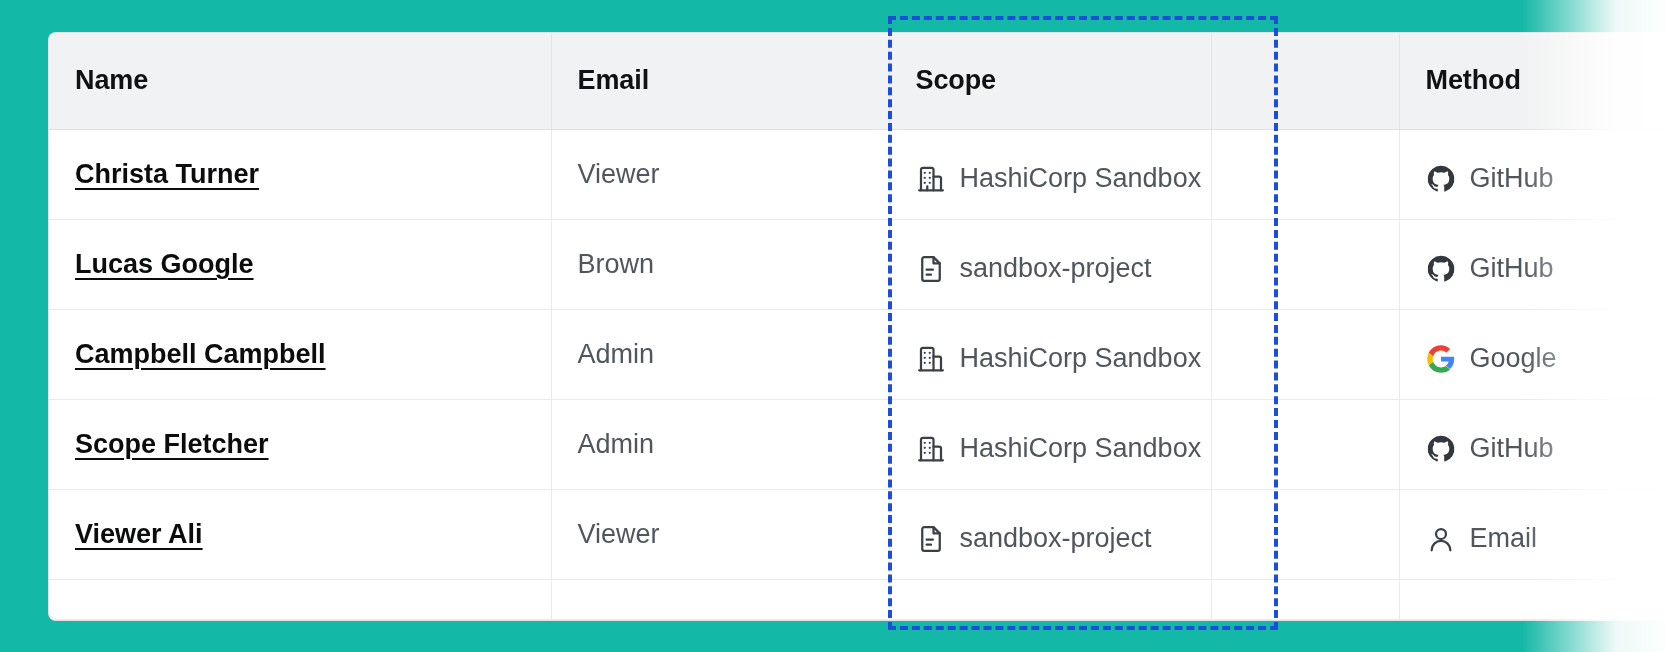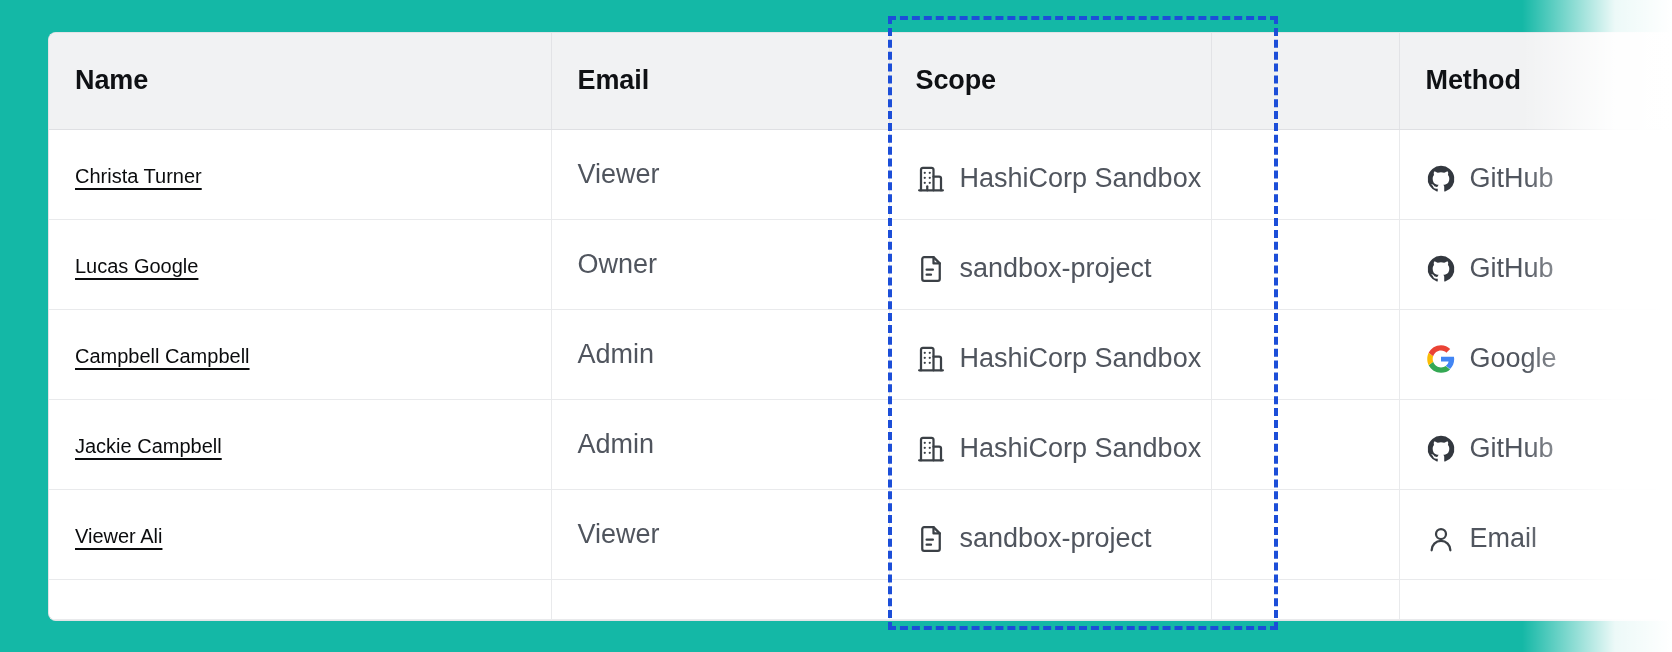--- a/index.html
+++ b/index.html
@@ -51,22 +51,22 @@
     padding: 0 0 0 26px;
     font-size: 27px;
     color: #50555e;
     font-weight: 400;
     white-space: nowrap;
   }
   tbody tr:last-child td { border-bottom: 1px solid #e9eaec; }
 
   .name-link {
     color: #0b0c0e;
-    font-size: 20px;
-    font-weight: 400;
+    font-size: 27px;
+    font-weight: 700;
     text-decoration: underline;
     text-underline-offset: 5px;
     text-decoration-thickness: 2px;
     cursor: pointer;
   }
 
   .cell-ico {
     display: inline-flex;
     align-items: center;
     gap: 14px;
@@ -155,21 +155,21 @@
               </span>
               <span class="txt">GitHub</span>
             </span>
           </td>
         </tr>
 
         <tr>
           <td>
             <span class="name-link">Lucas Google</span>
           </td>
-          <td>Owner</td>
+          <td>Brown</td>
           <td>
             <span class="cell-ico">
               <span>
                 <svg width="30" height="30" viewBox="0 0 24 24" fill="none" stroke="#3b4046" stroke-width="1.8" stroke-linecap="round" stroke-linejoin="round">
                   <path d="M14 2.5H6.5A1.5 1.5 0 0 0 5 4v16a1.5 1.5 0 0 0 1.5 1.5h11A1.5 1.5 0 0 0 19 20V7.5L14 2.5Z"></path>
                   <path d="M14 2.5V7.5h5"></path>
                   <path d="M8.5 12.5h5"></path>
                   <path d="M8.5 16.5h3.5"></path>
                 </svg>
               </span>
@@ -223,21 +223,21 @@
                   <path fill="#EA4335" d="M24 10.5c4.1 0 6.9 1.8 8.5 3.3l6.2-6C34.9 4.4 29.9 2 24 2 15.3 2 7.9 7 4.3 14l7.2 5.6c1.8-5.3 6.7-9.1 12.5-9.1z"></path>
                 </svg>
               </span>
               <span class="txt">Google</span>
             </span>
           </td>
         </tr>
 
         <tr>
           <td>
-            <span class="name-link">Jackie Campbell</span>
+            <span class="name-link">Scope Fletcher</span>
           </td>
           <td>Admin</td>
           <td>
             <span class="cell-ico">
               <span>
                 <svg width="30" height="30" viewBox="0 0 24 24" fill="none" stroke="#3b4046" stroke-width="1.8" stroke-linecap="round" stroke-linejoin="round">
                   <path d="M4 21V4.5A1.5 1.5 0 0 1 5.5 3h7A1.5 1.5 0 0 1 14 4.5V21"></path>
                   <path d="M14 10h4.5A1.5 1.5 0 0 1 20 11.5V21"></path>
                   <path d="M2.5 21h19"></path>
                   <circle cx="7" cy="7" r="0.9" fill="#3b4046" stroke="none"></circle>

